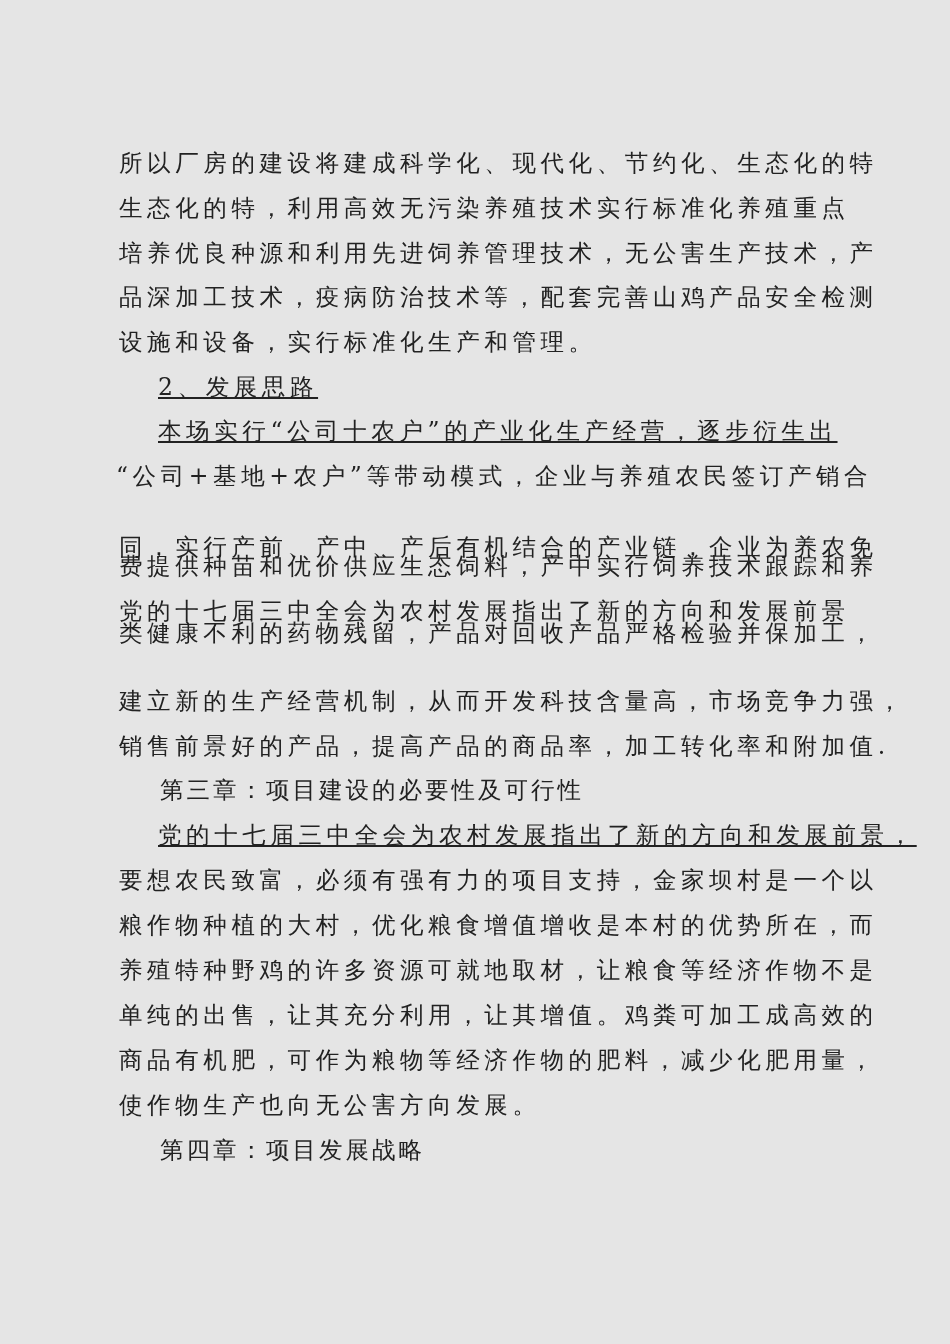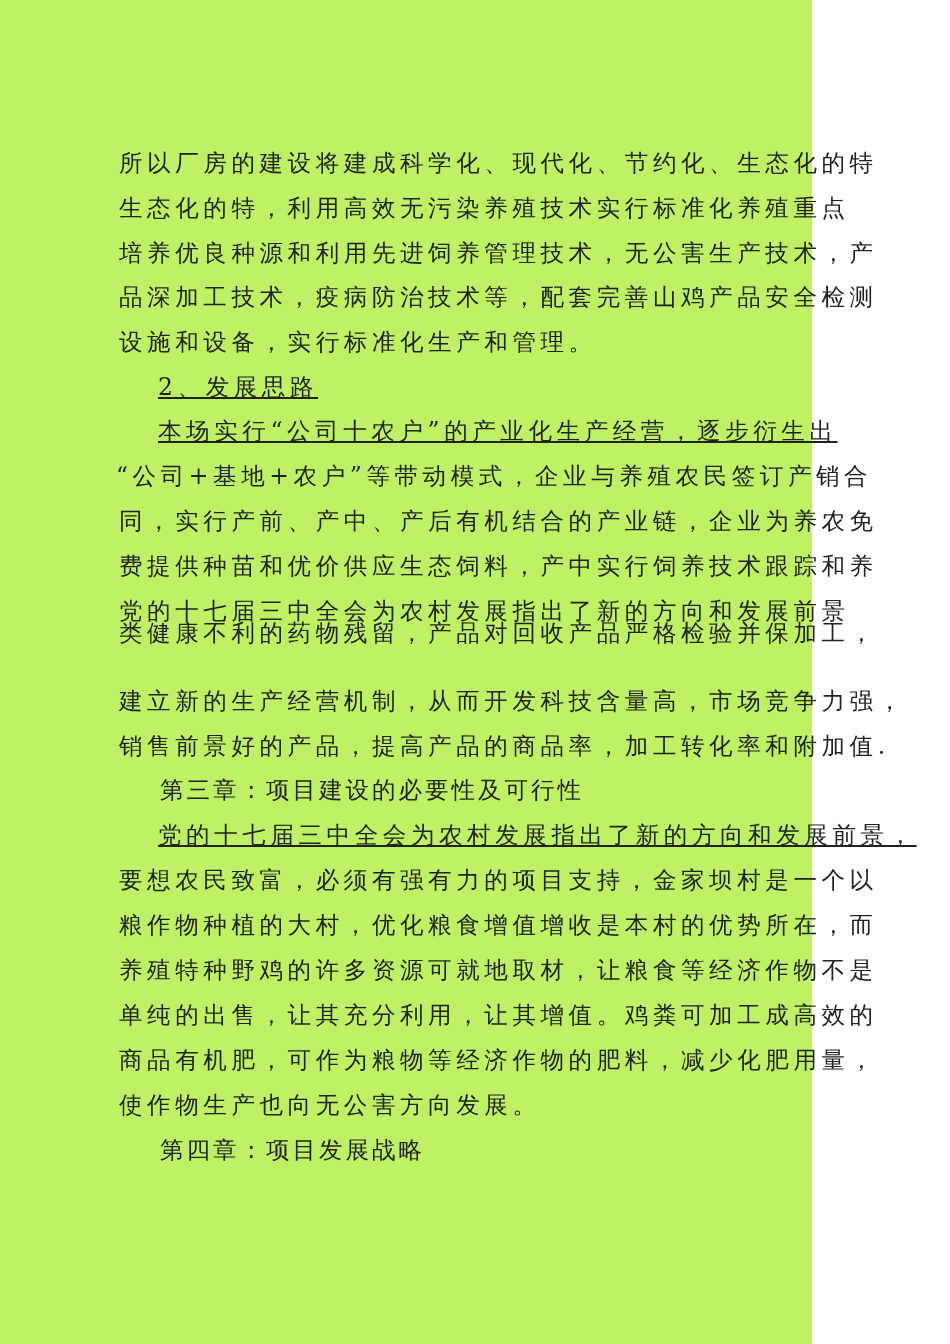--- a/index.html
+++ b/index.html
@@ -12,23 +12,23 @@
       height: 1344px;
       position: relative;
       overflow: hidden;
       font-family: "DejaVu Serif", "Liberation Serif", serif;
       color: #1a1a1a;
     }
     .page {
       position: absolute;
       left: 0;
       top: 0;
-      width: 812px;
+      width: 950px;
       height: 1344px;
-      background: #bef264;
+      background: #e5e5e5;
     }
     .line {
       position: absolute;
       left: 119px;
       font-size: 23.5px;
       line-height: 30px;
       letter-spacing: 4.6px;
       white-space: nowrap;
       color: #222222;
     }
@@ -50,21 +50,21 @@
   <div class="line" style="top:148px">所以厂房的建设将建成科学化、现代化、节约化、生态化的特</div>
   <div class="line" style="top:193px">生态化的特，利用高效无污染养殖技术实行标准化养殖重点</div>
   <div class="line" style="top:238px">培养优良种源和利用先进饲养管理技术，无公害生产技术，产</div>
   <div class="line" style="top:282px">品深加工技术，疫病防治技术等，配套完善山鸡产品安全检测</div>
   <div class="line" style="top:327px">设施和设备，实行标准化生产和管理。</div>
 
   <div class="line indent" style="top:372px">2、发展思路</div>
 
   <div class="line indent" style="top:416px">本场实行“公司十农户”的产业化生产经营，逐步衍生出</div>
   <div class="line" style="top:461px; left:116px">“公司+基地+农户”等带动模式，企业与养殖农民签订产销合</div>
-  <div class="line" style="top:506px">同，实行产前、产中、产后有机结合的产业链，企业为养农免</div>
+  <div class="line" style="top:532px">同，实行产前、产中、产后有机结合的产业链，企业为养农免</div>
   <div class="line" style="top:551px">费提供种苗和优价供应生态饲料，产中实行饲养技术跟踪和养</div>
   <div class="line" style="top:596px">党的十七届三中全会为农村发展指出了新的方向和发展前景</div>
   <div class="line" style="top:618px">类健康不利的药物残留，产品对回收产品严格检验并保加工，</div>
   <div class="line" style="top:686px">建立新的生产经营机制，从而开发科技含量高，市场竞争力强，</div>
   <div class="line" style="top:731px">销售前景好的产品，提高产品的商品率，加工转化率和附加值.</div>
 
   <div class="line heading" style="top:775px">第三章：项目建设的必要性及可行性</div>
 
   <div class="line indent" style="top:820px">党的十七届三中全会为农村发展指出了新的方向和发展前景，</div>
   <div class="line" style="top:865px">要想农民致富，必须有强有力的项目支持，金家坝村是一个以</div>

